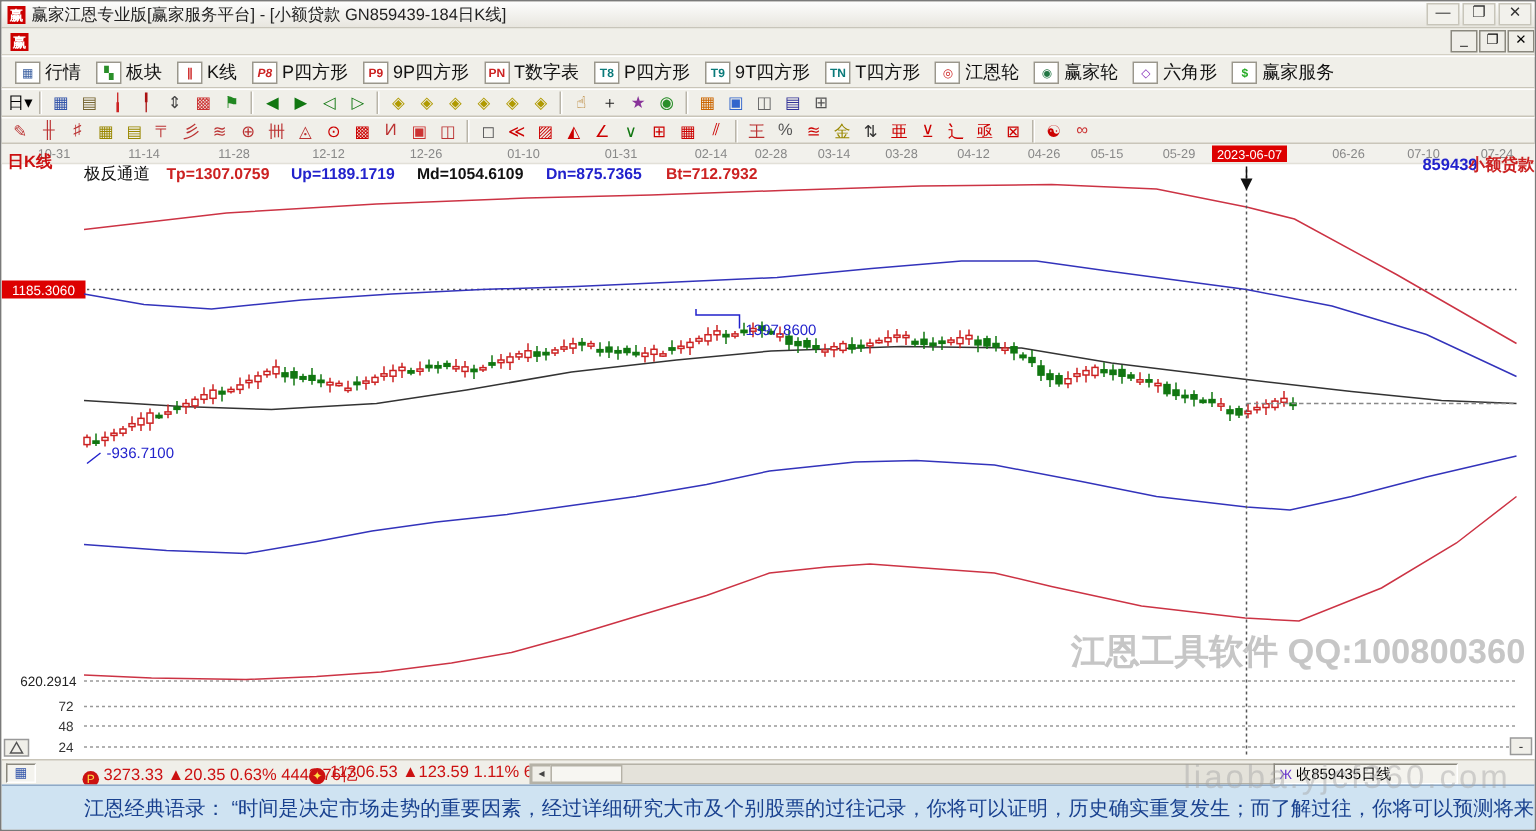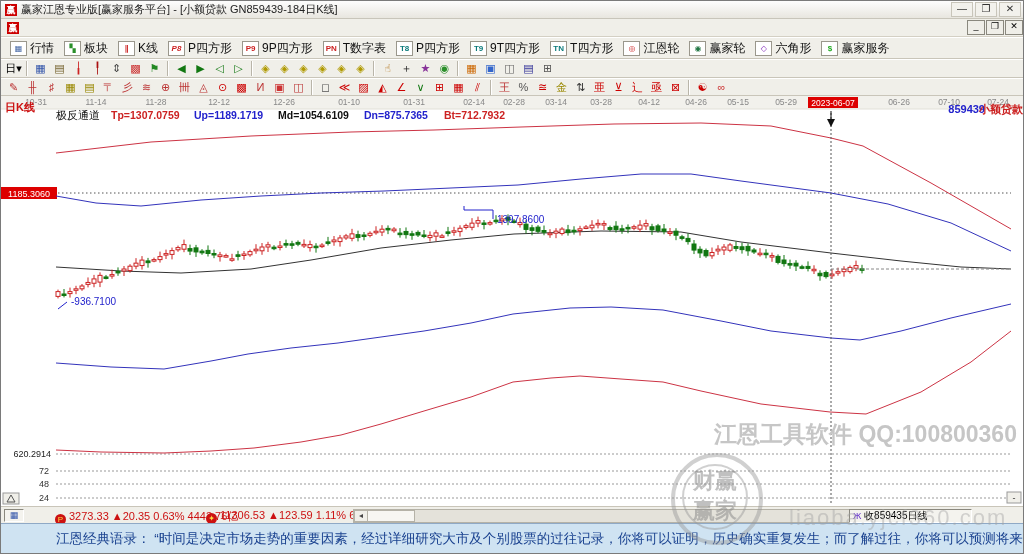--- a/index.html
+++ b/index.html
@@ -557,20 +557,16 @@
       <span style="color:#6633cc;font-size:9px;">Ж</span>
       <span>收859435日线</span>
     </span>
   </div>
 
   <div id="quotebar" class="row">
     <span>江恩经典语录： “时间是决定市场走势的重要因素，经过详细研究大市及个别股票的过往记录，你将可以证明，历史确实重复发生；而了解过往，你将可以预测将来。”。</span>
   </div>
 
   <div id="wm">
-    <span class="seal">
-      <span class="inner"><span>财赢</span><br>
-      <span>赢家</span></span>
-    </span>
     <span class="url">liaoba.yjcf360.com</span>
   </div>
 
 </div>
 
 </body></html>

